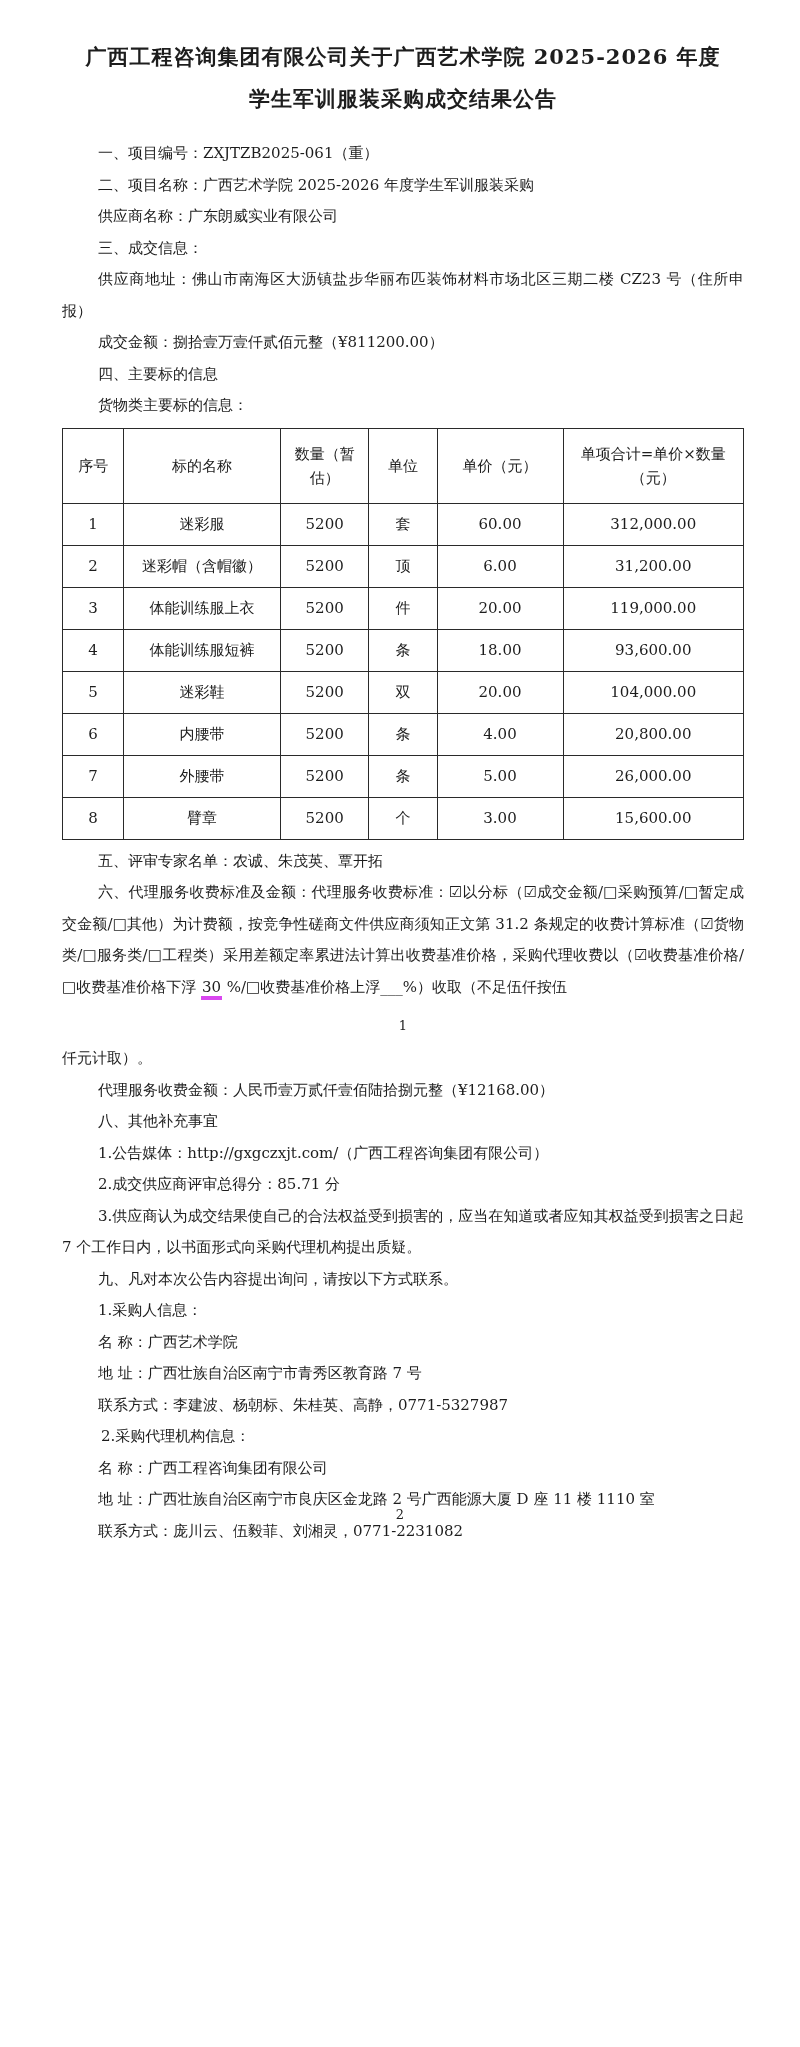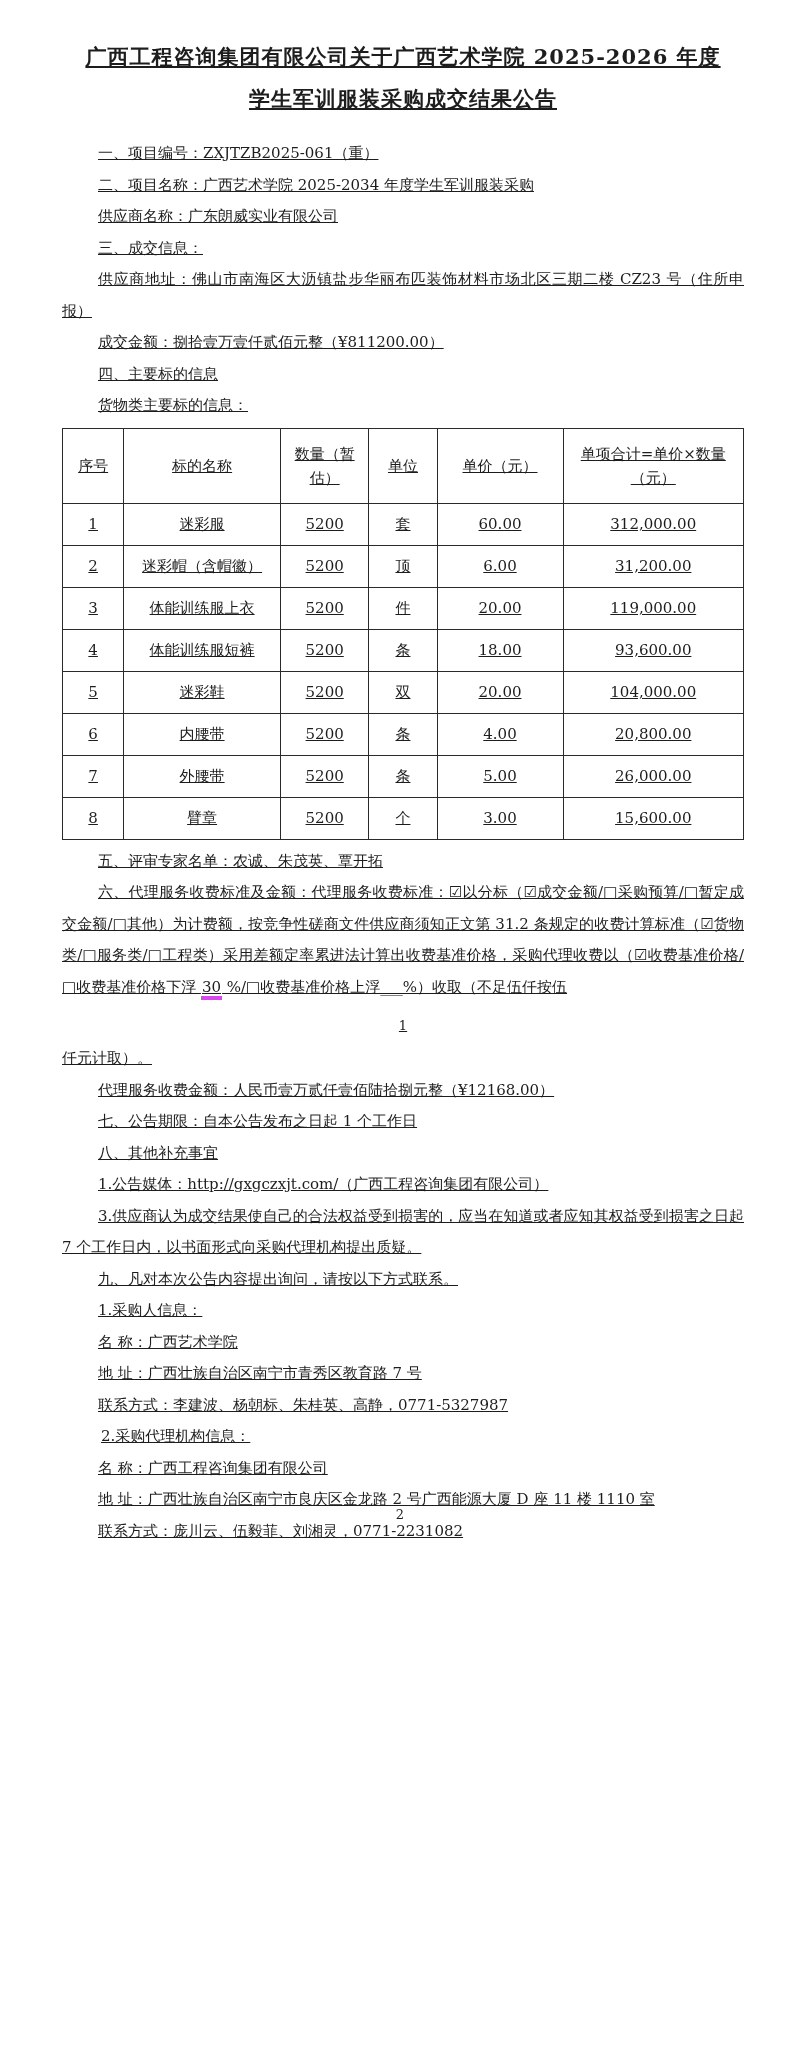--- a/index.html
+++ b/index.html
@@ -2,21 +2,20 @@
 <html><head>
 <meta charset="utf-8">
 <style>
   html,body { margin:0; padding:0; background:#ffffff; }
   .doc {
     width:800px; height:1568px; margin:0 auto; background:#ffffff;
     position:relative; box-sizing:border-box;
     padding:36px 56px 0 62px;
     font-family:"DejaVu Serif","Liberation Serif",serif;
     color:#1d1d1d;
-    text-decoration:underline;
   }
   .title-block { margin-bottom:18px; }
   .title-line {
     text-align:center; font-size:21px; font-weight:bold;
     line-height:42px; letter-spacing:1px;
   }
   .p { font-size:15px; line-height:31.5px; text-align:justify; }
   .ind { text-indent:2.4em; }
   .ind-sm { text-indent:2.6em; }
   table.goods {
@@ -48,21 +47,21 @@
 <body>
 
 <div class="doc">
 
   <div class="title-block">
     <div class="title-line">广西工程咨询集团有限公司关于广西艺术学院 2025-2026 年度</div>
     <div class="title-line">学生军训服装采购成交结果公告</div>
   </div>
 
   <div class="p ind">一、项目编号：ZXJTZB2025-061（重）</div>
-  <div class="p ind">二、项目名称：广西艺术学院 2025-2034 年度学生军训服装采购</div>
+  <div class="p ind">二、项目名称：广西艺术学院 2025-2026 年度学生军训服装采购</div>
   <div class="p ind">供应商名称：广东朗威实业有限公司</div>
   <div class="p ind">三、成交信息：</div>
   <div class="p ind">供应商地址：佛山市南海区大沥镇盐步华丽布匹装饰材料市场北区三期二楼 CZ23 号（住所申报）</div>
   <div class="p ind">成交金额：捌拾壹万壹仟贰佰元整（¥811200.00）</div>
   <div class="p ind">四、主要标的信息</div>
   <div class="p ind">货物类主要标的信息：</div>
 
   <table class="goods">
     <colgroup>
       <col style="width:9%">
@@ -152,24 +151,24 @@
   </table>
 
   <div class="p ind">五、评审专家名单：农诚、朱茂英、覃开拓</div>
 
   <div class="p ind"><span>六、代理服务收费标准及金额：代理服务收费标准：☑以分标（☑成交金额/□采购预算/□暂定成交金额/□其他）为计费额，按竞争性磋商文件供应商须知正文第 31.2 条规定的收费计算标准（☑货物类/□服务类/□工程类）采用差额定率累进法计算出收费基准价格，采购代理收费以（☑收费基准价格/□收费基准价格下浮 </span><span class="u">30</span><span> %/□收费基准价格上浮___%）收取（不足伍仟按伍</span></div>
 
   <div class="pagenum-mid">1</div>
 
   <div class="p">仟元计取）。</div>
   <div class="p ind">代理服务收费金额：人民币壹万贰仟壹佰陆拾捌元整（¥12168.00）</div>
-  <div class="p ind">七、公告期限：自本公告发布之日起 1 个工作日</div>
 
   <div class="p ind">八、其他补充事宜</div>
   <div class="p ind">1.公告媒体：http://gxgczxjt.com/（广西工程咨询集团有限公司）</div>
+  <div class="p ind">2.成交供应商评审总得分：85.71 分</div>
   <div class="p ind">3.供应商认为成交结果使自己的合法权益受到损害的，应当在知道或者应知其权益受到损害之日起 7 个工作日内，以书面形式向采购代理机构提出质疑。</div>
 
   <div class="p ind">九、凡对本次公告内容提出询问，请按以下方式联系。</div>
   <div class="p ind">1.采购人信息：</div>
   <div class="p ind">名 称：广西艺术学院</div>
   <div class="p ind">地 址：广西壮族自治区南宁市青秀区教育路 7 号</div>
   <div class="p ind">联系方式：李建波、杨朝标、朱桂英、高静，0771-5327987</div>
   <div class="p ind-sm">2.采购代理机构信息：</div>
   <div class="p ind">名 称：广西工程咨询集团有限公司</div>
   <div class="p ind">地 址：广西壮族自治区南宁市良庆区金龙路 2 号广西能源大厦 D 座 11 楼 1110 室</div>

